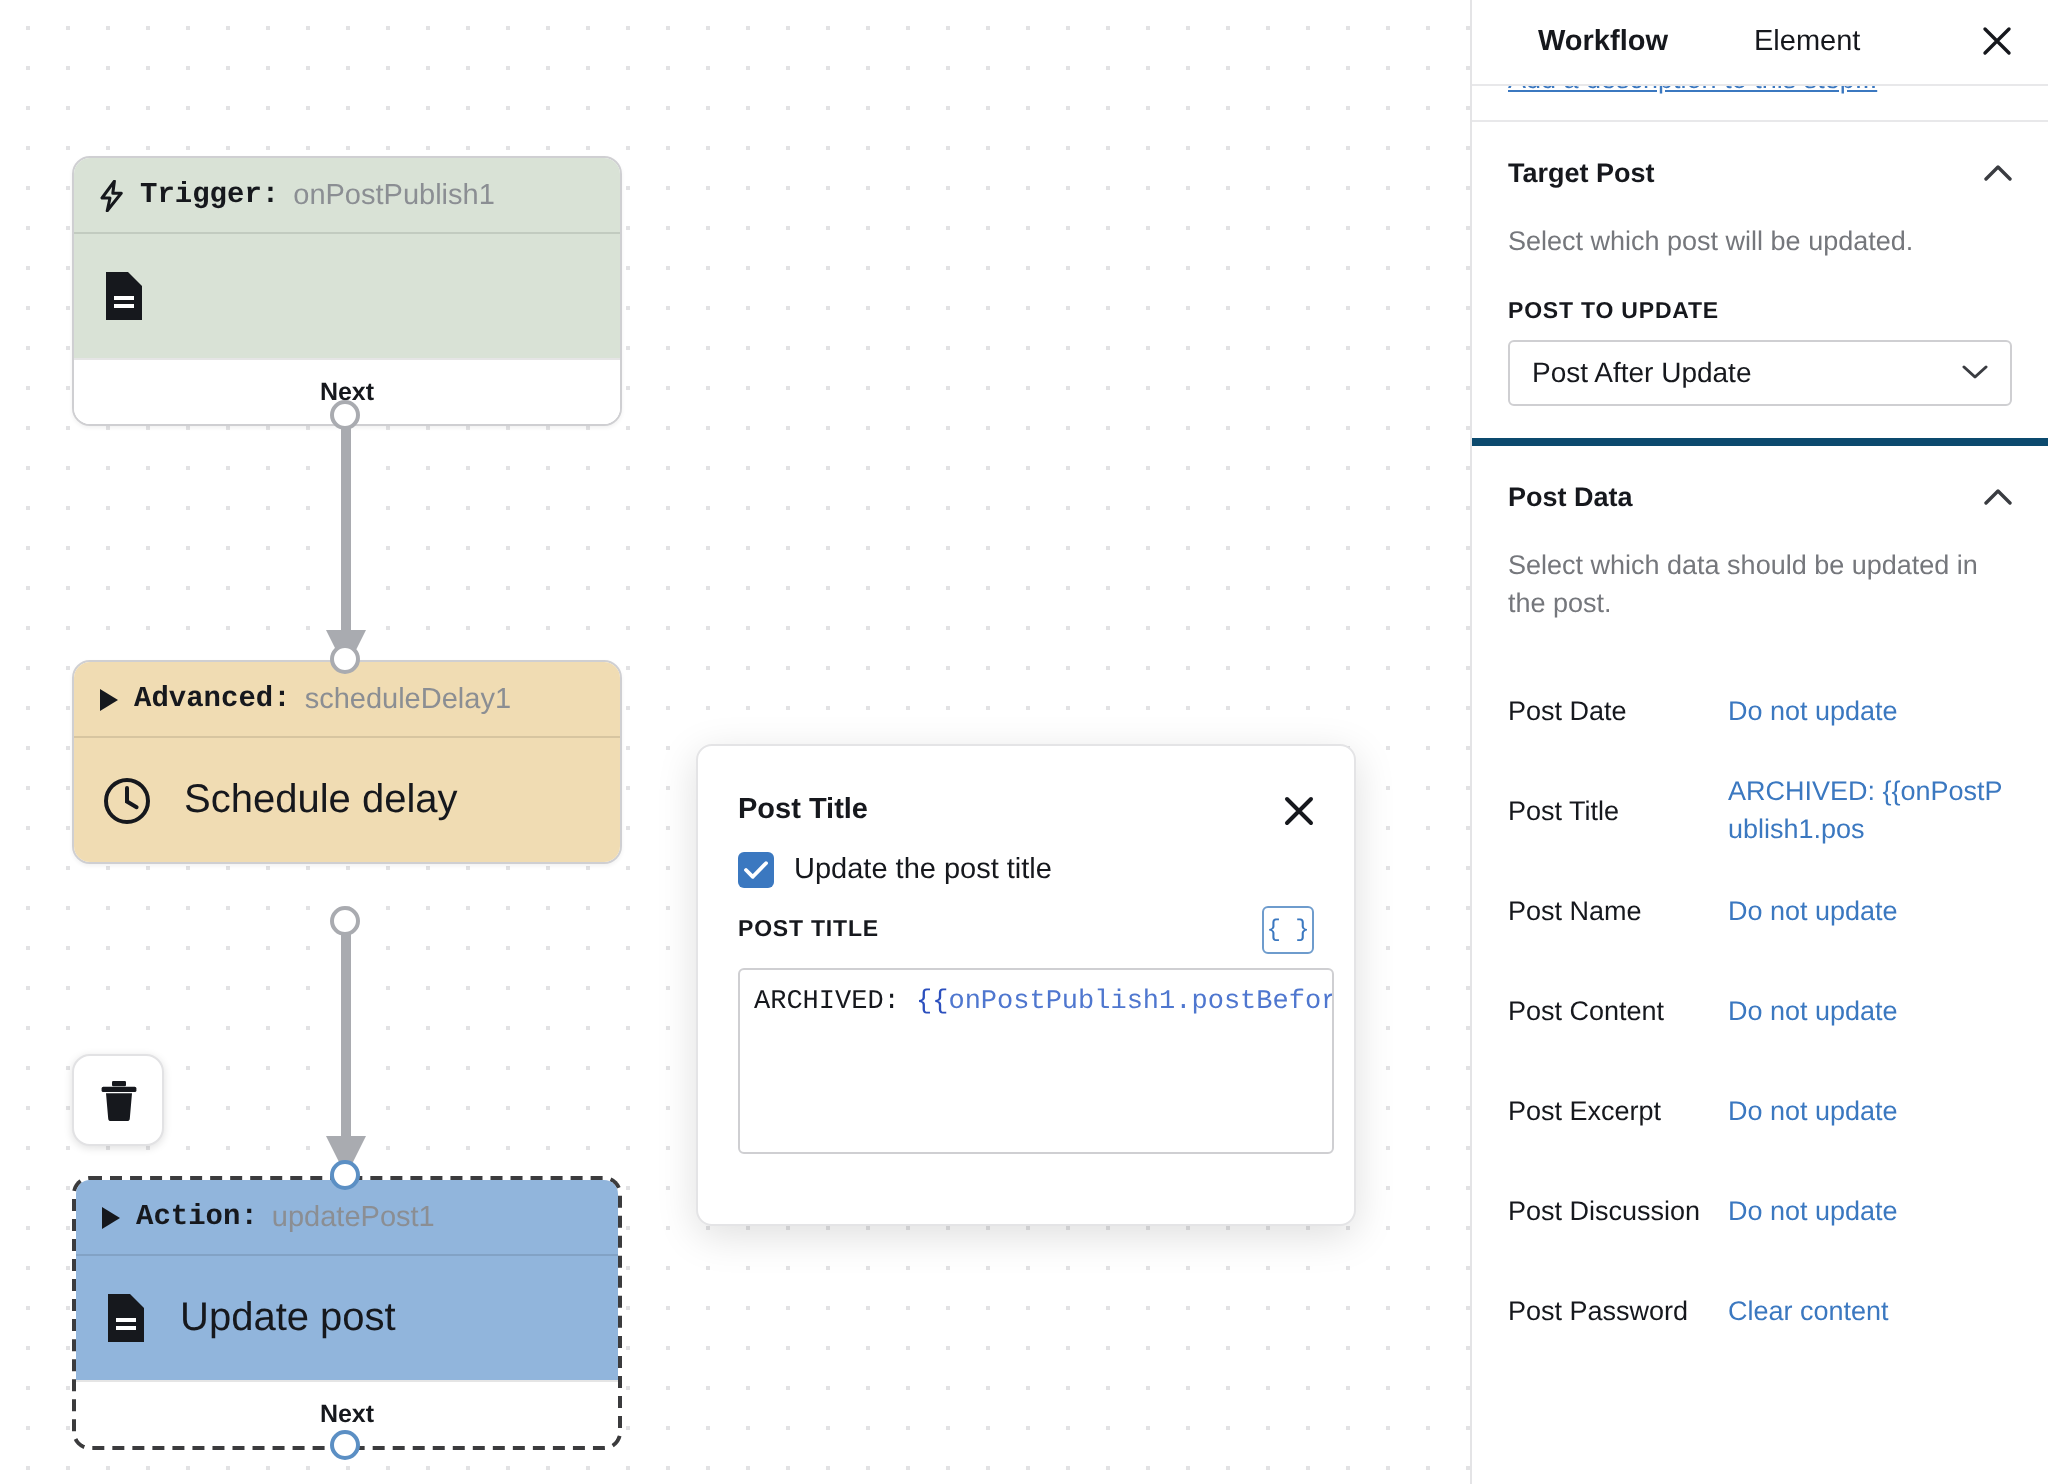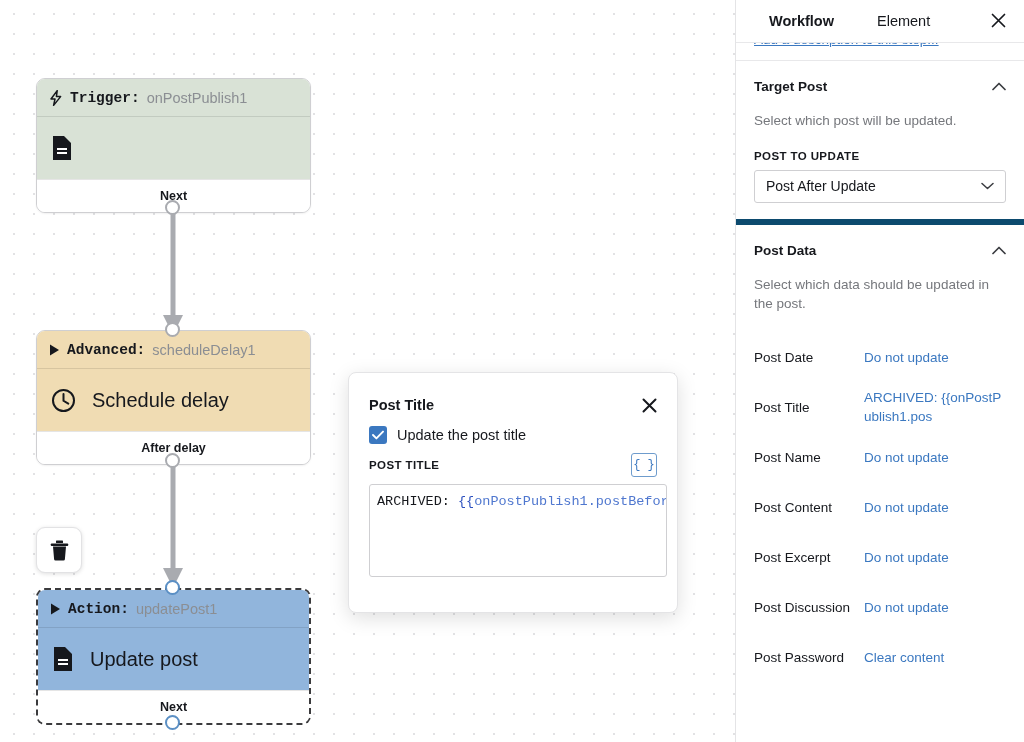--- a/index.html
+++ b/index.html
@@ -217,21 +217,21 @@
   }
   #desc-clip-text {
     position: absolute;
     left: 18px; top: -11px;
     font-size: 13.5px;
     color: #3b78c0;
     text-decoration: underline;
     white-space: nowrap;
   }
 
-  .section { padding: 18px 18px 16px 18px; border-bottom: 6px solid #0c4a6e; }
+  .section { padding: 18px 18px 16px 18px; border-bottom: 4px solid #0c4a6e; }
   .sec-head {
     display: flex; align-items: center; justify-content: space-between;
     margin-bottom: 17px; cursor: pointer;
   }
   .sec-title { font-size: 13.5px; font-weight: bold; color: #16181d; }
   .sec-desc { font-size: 13.5px; color: #75777c; line-height: 1.45; margin-bottom: 19px; }
   .sub-label {
     font-size: 11.5px; font-weight: bold; letter-spacing: .4px;
     color: #16181d; text-transform: uppercase; margin-bottom: 8px;
   }
@@ -315,21 +315,20 @@
       </div>
       <div class="node-body">
         <span class="ico">
           <svg width="25" height="25" viewBox="0 0 25 25">
             <circle cx="12.5" cy="12.5" r="10.5" fill="none" stroke="#16181d" stroke-width="2"></circle>
             <path d="M12.5 6 V12.8 L17.3 15.6" fill="none" stroke="#16181d" stroke-width="2" stroke-linecap="round"></path>
           </svg>
         </span>
         <span>Schedule delay</span>
       </div>
-      <div class="node-foot">After delay</div>
     </div>
 
     <div class="node selected pal-blue" style="left:36px; top:588px;">
       <div class="node-head">
         <span class="ico">
           <svg width="11" height="12" viewBox="0 0 11 12">
             <polygon points="1,0.5 10,6 1,11.5" fill="#16181d"></polygon>
           </svg>
         </span>
         <span class="kind">Action:</span>

